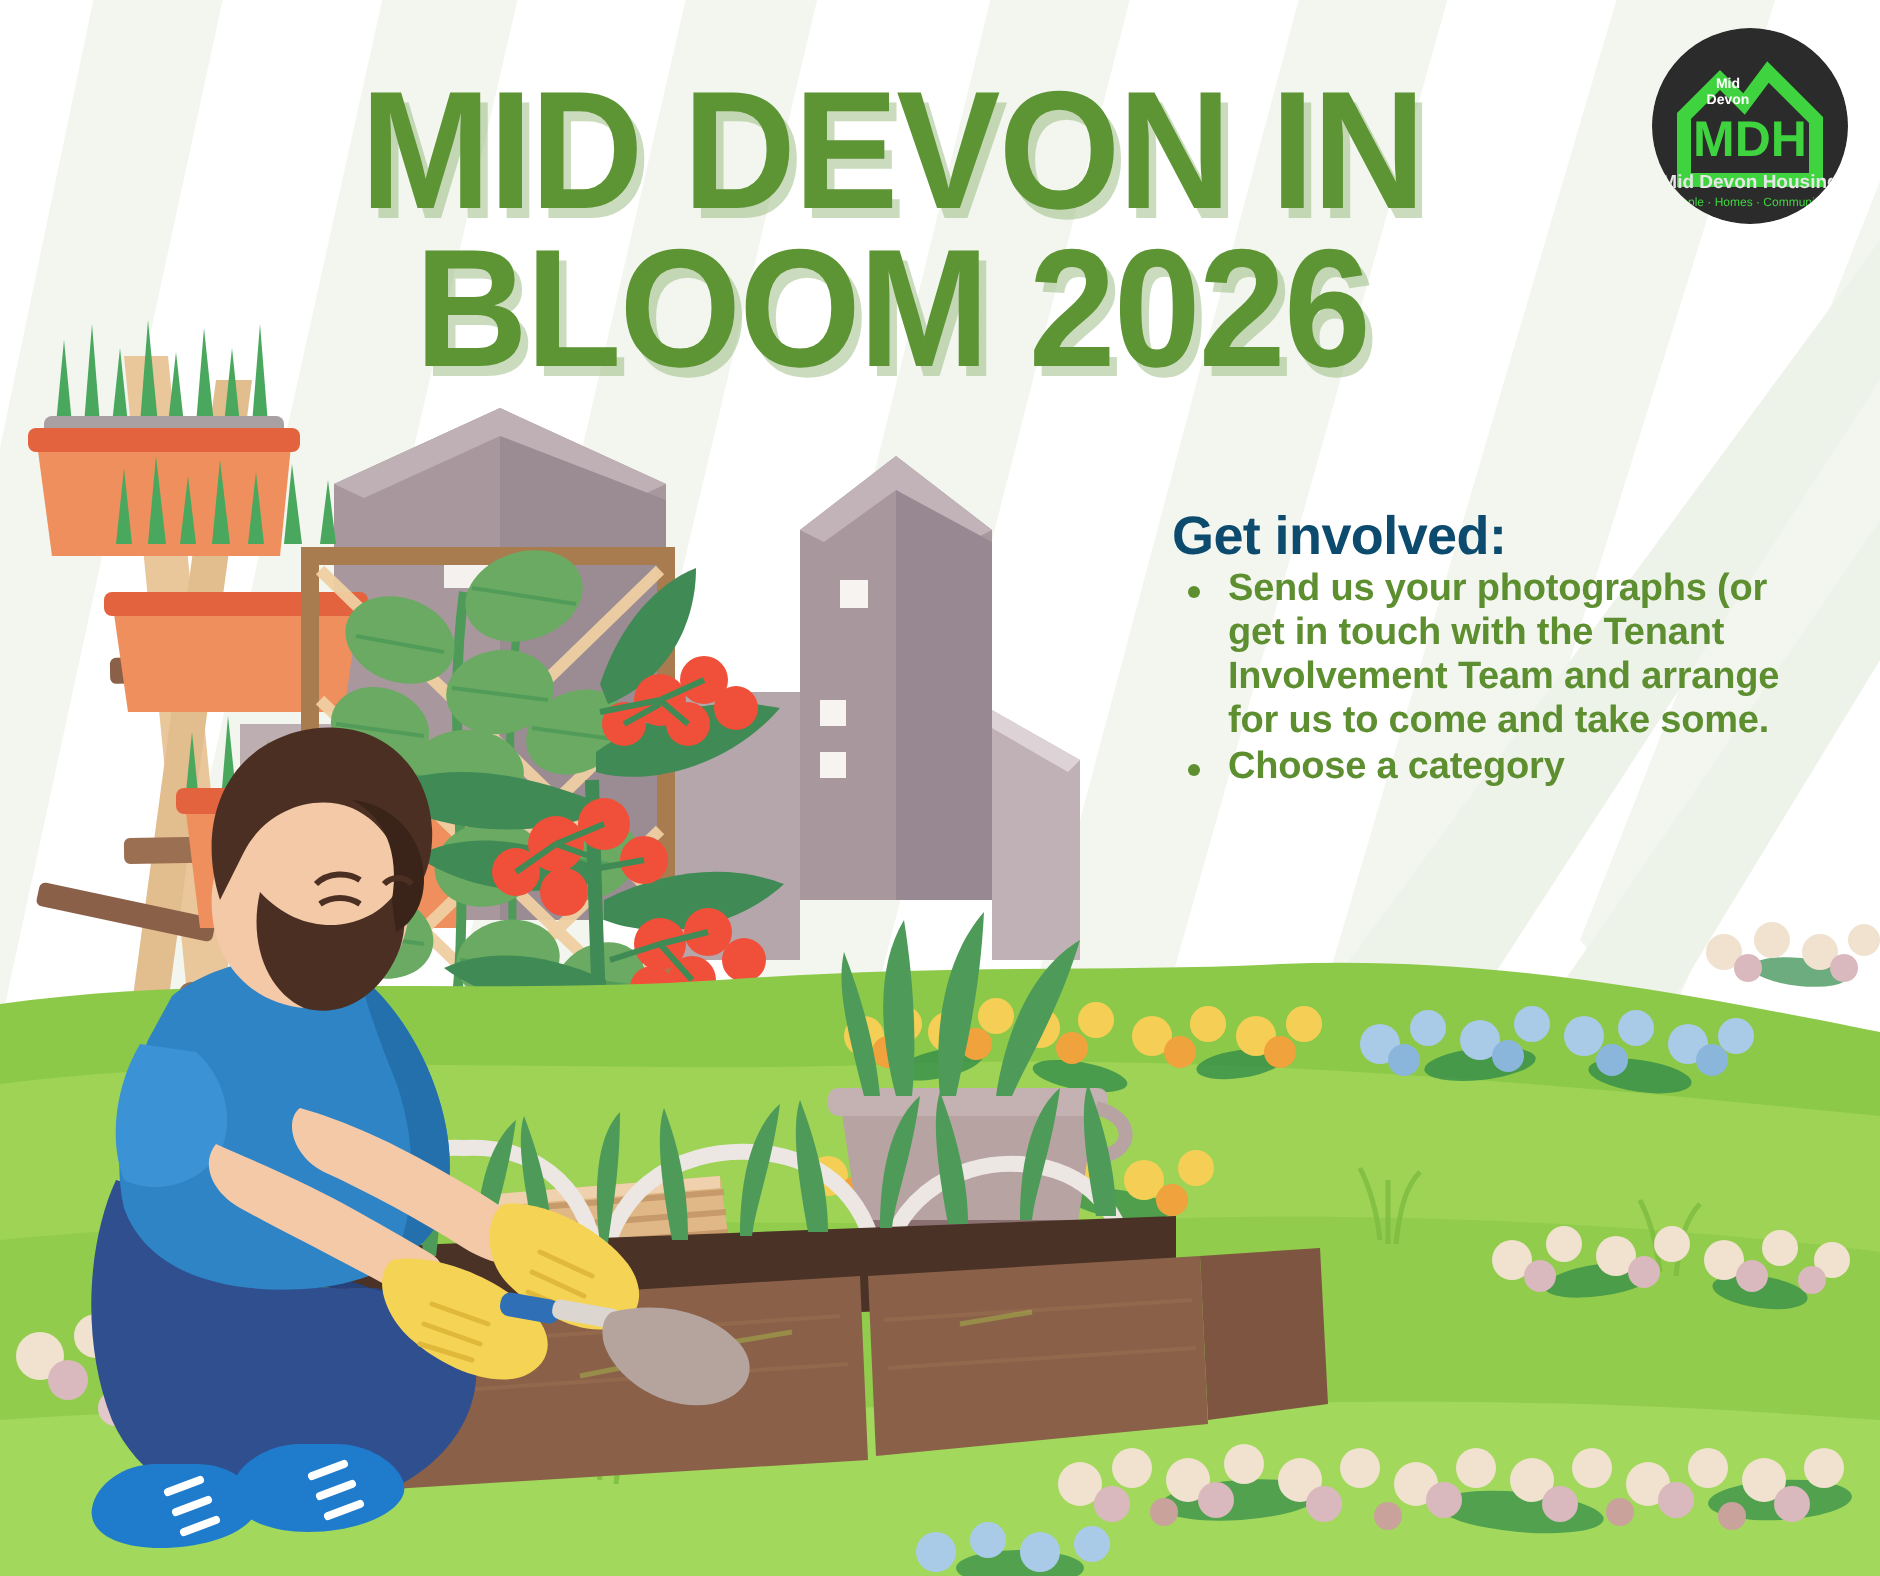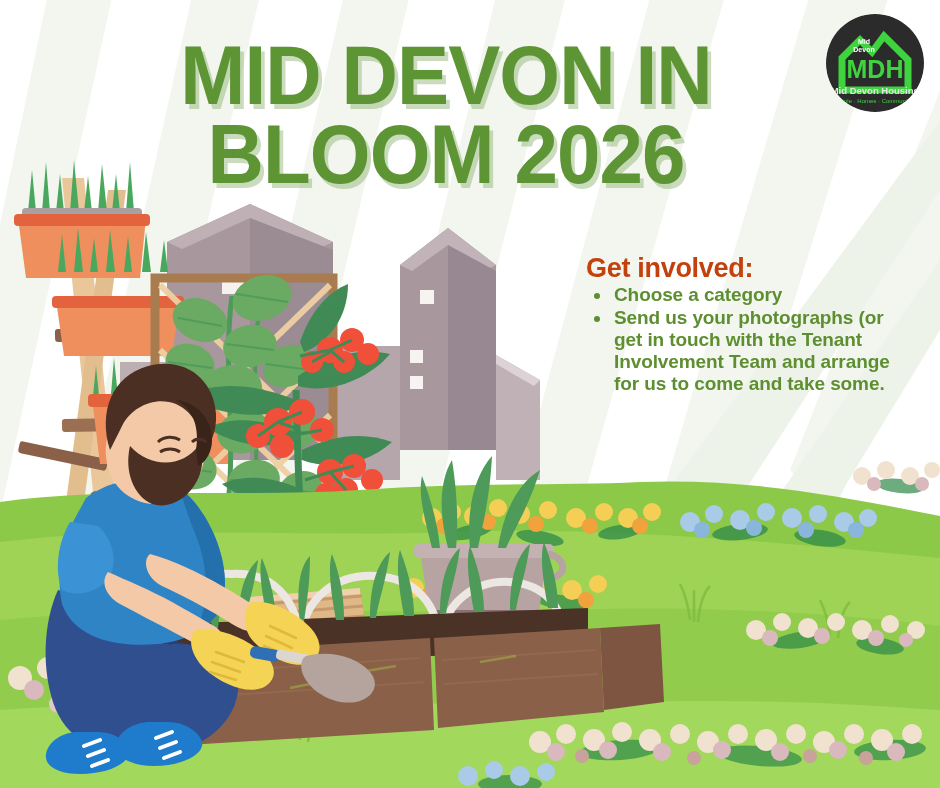--- a/index.html
+++ b/index.html
@@ -45,21 +45,21 @@
     overflow:hidden;
   }
 
   
   .info{
     position:absolute;left:586px;top:254px;width:330px;
     color:#5d8f31;
   }
   .info-head{
     font-size:27px;font-weight:bold;line-height:1.05;
-    margin:0 0 2px 0;color:#c2410c;
+    margin:0 0 2px 0;color:#0c4a6e;
     letter-spacing:-0.3px;
   }
   .info-list{
     margin:0;padding:0;list-style:none;
   }
   .info-list li{
     position:relative;
     font-size:19px;font-weight:bold;line-height:1.16;
     padding-left:28px;margin-bottom:1px;
     color:#5d8f31;
@@ -644,22 +644,22 @@
       <text x="49" y="80" font-family="'Liberation Sans',sans-serif" font-size="9.5" font-weight="bold" fill="#e6e6e6" text-anchor="middle">Mid Devon Housing</text>
       <text x="49" y="89" font-family="'Liberation Sans',sans-serif" font-size="6" fill="#3fd43f" text-anchor="middle">People · Homes · Communities</text>
     </svg>
   </div>
 
   <div class="info">
     <div class="info-head">Get involved:</div>
     <ul class="info-list">
       <li>
         <span class="bullet"></span>
-        <span>Choose a category</span>
+        <span>Send us your photographs (or get in touch with the Tenant Involvement Team and arrange for us to come and take some.</span>
       </li>
       <li>
         <span class="bullet"></span>
-        <span>Send us your photographs (or get in touch with the Tenant Involvement Team and arrange for us to come and take some.</span>
+        <span>Choose a category</span>
       </li>
     </ul>
   </div>
 
 </div>
 
 </body></html>

